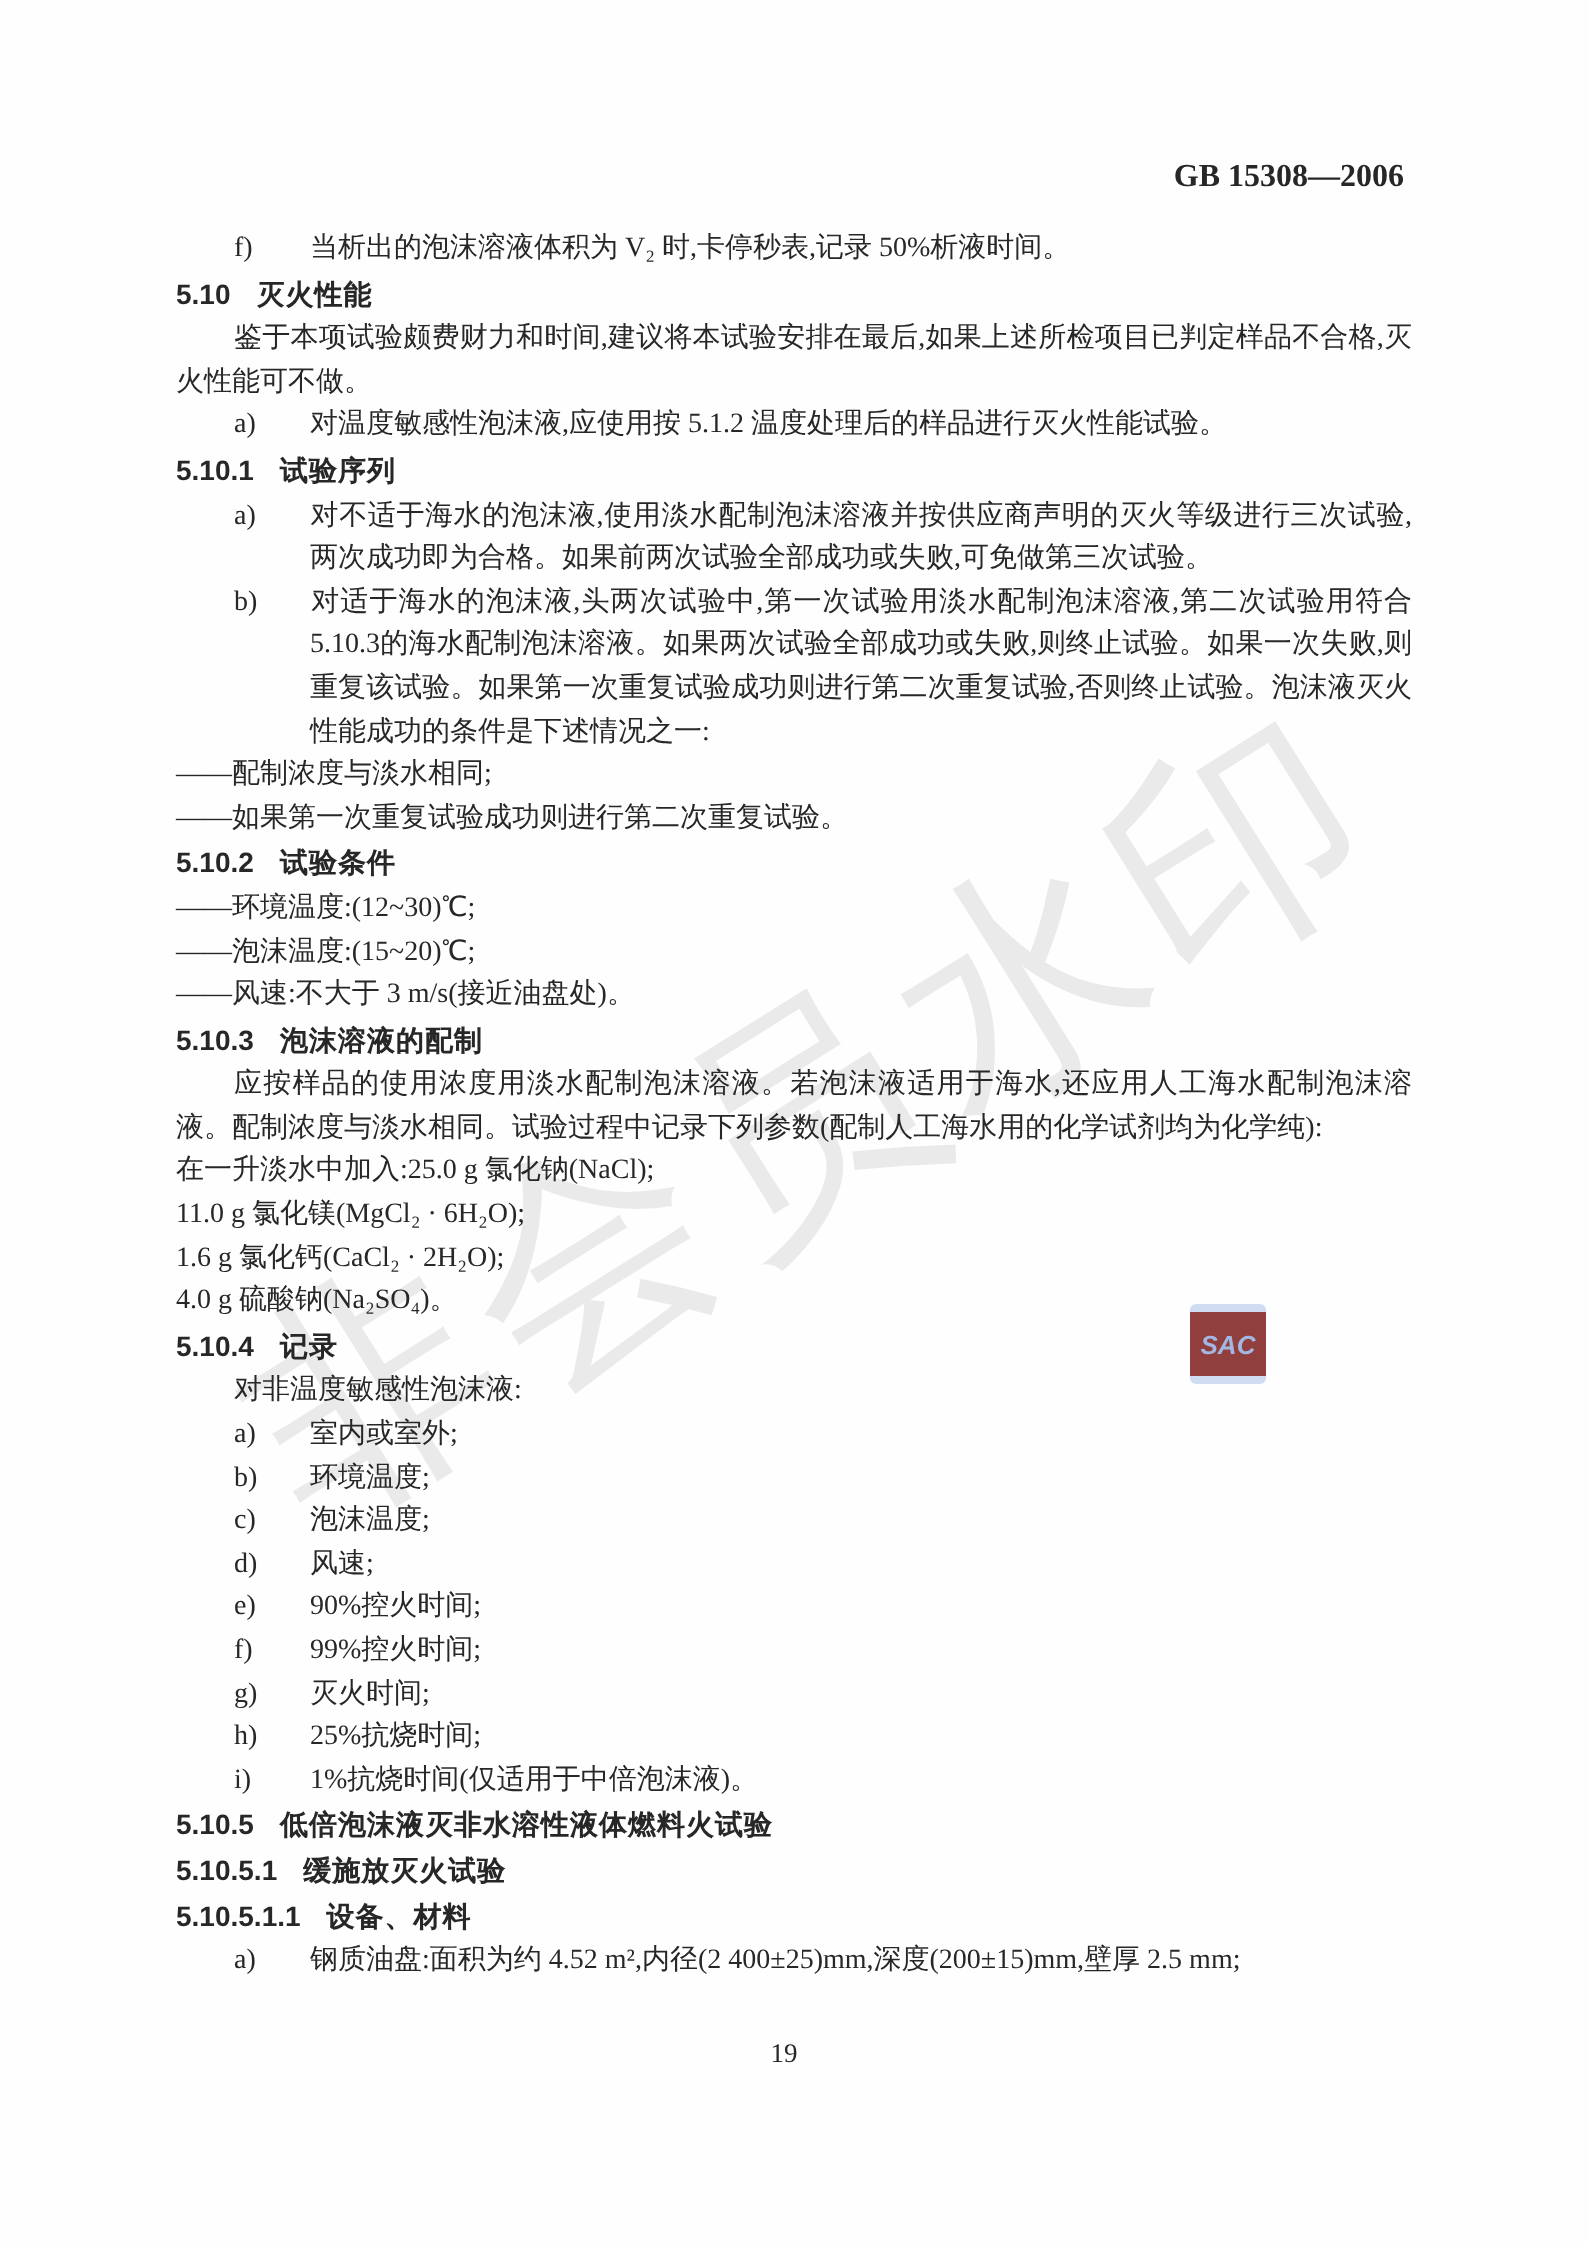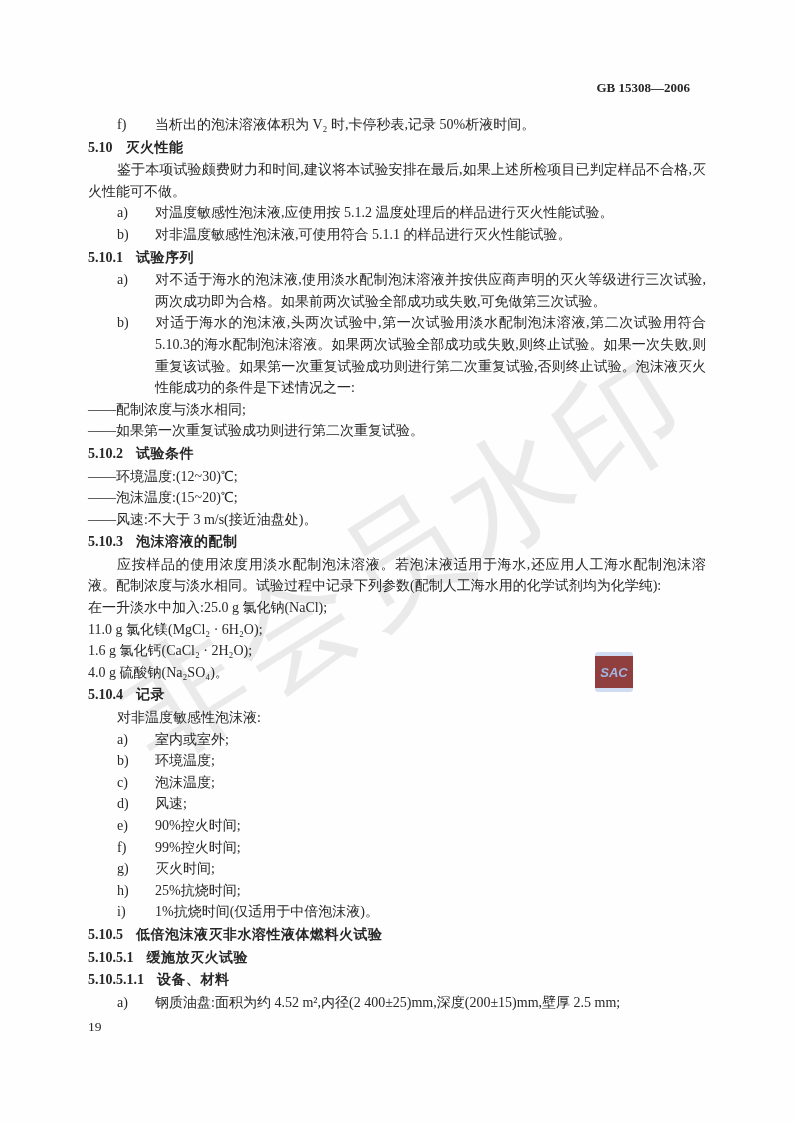--- a/index.html
+++ b/index.html
@@ -36,55 +36,55 @@
     border-bottom:4px solid #c9d7f0;
     border-radius:3px;
     display:flex; align-items:center; justify-content:center;
     font-family:"Liberation Sans", sans-serif;
     font-style:italic; font-weight:bold; font-size:13px;
     color:#93abdd;
     opacity:0.85;
   }
   .hdr {
     position:absolute;
-    top:80px; left:72px; width:618px;
+    top:80px; left:84px; width:618px;
     text-align:right;
     font-weight:bold;
-    font-size:13px;
+    font-size:16px;
     z-index:2;
   }
   .content {
     position:absolute;
     top:114px; left:88px; width:618px;
     font-size:14px;
     line-height:21.6px;
     text-align:justify;
     z-index:2;
   }
   .content > div { margin:0; }
   .h {
-    font-family:Liberation Serif, serif;
+    font-family:Liberation Sans, sans-serif;
     font-weight:bold;
     text-align:left;
     margin-top:1px !important;
     margin-bottom:1px !important;
     letter-spacing:0.5px;
   }
   .h .num { margin-right:13px; letter-spacing:0; }
   .para { text-indent:29px; }
   .item { padding-left:67px; text-indent:-38px; }
   .item .lbl { display:inline-block; width:38px; text-indent:0; }
   .dash-sub { margin-left:67px; }
   .dash { margin-left:0; }
   .add-line { margin-left:29px; }
   .chem { margin-left:145px; }
   .pagenum {
     position:absolute;
     top:1019px; left:88px; width:608px;
-    text-align:left;
+    text-align:center;
     font-size:13.5px;
     z-index:2;
   }
 </style>
 </head>
 <body>
 
 <div class="page">
 
   <div class="watermark">非会员水印</div>
@@ -99,23 +99,20 @@
     </div>
 
     <div class="h">
       <span class="num">5.10</span><span>灭火性能</span>
     </div>
 
     <div class="para">鉴于本项试验颇费财力和时间,建议将本试验安排在最后,如果上述所检项目已判定样品不合格,灭火性能可不做。</div>
 
     <div class="item">
       <span class="lbl">a)</span><span>对温度敏感性泡沫液,应使用按 5.1.2 温度处理后的样品进行灭火性能试验。</span>
-    </div>
-    <div class="item">
-      <span class="lbl">b)</span><span>对非温度敏感性泡沫液,可使用符合 5.1.1 的样品进行灭火性能试验。</span>
     </div>
 
     <div class="h">
       <span class="num">5.10.1</span><span>试验序列</span>
     </div>
 
     <div class="item">
       <span class="lbl">a)</span><span>对不适于海水的泡沫液,使用淡水配制泡沫溶液并按供应商声明的灭火等级进行三次试验,两次成功即为合格。如果前两次试验全部成功或失败,可免做第三次试验。</span>
     </div>
     <div class="item">

